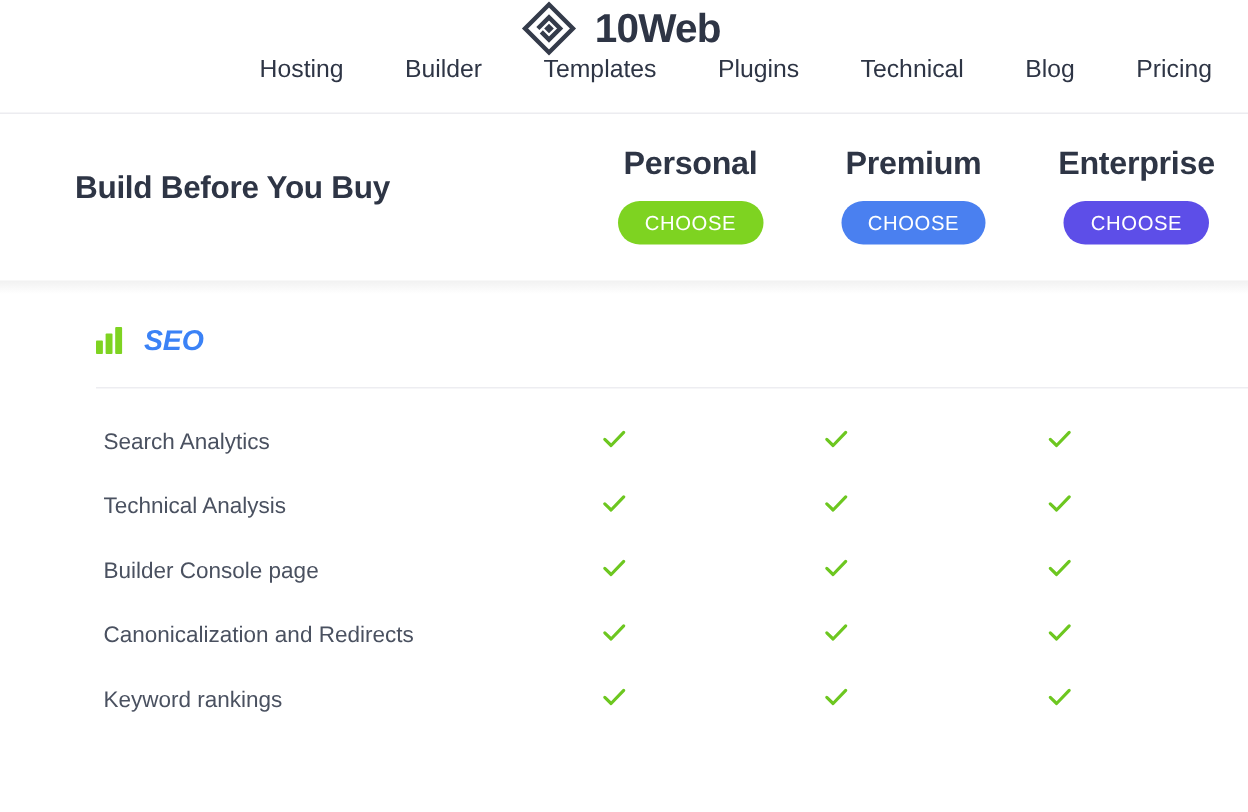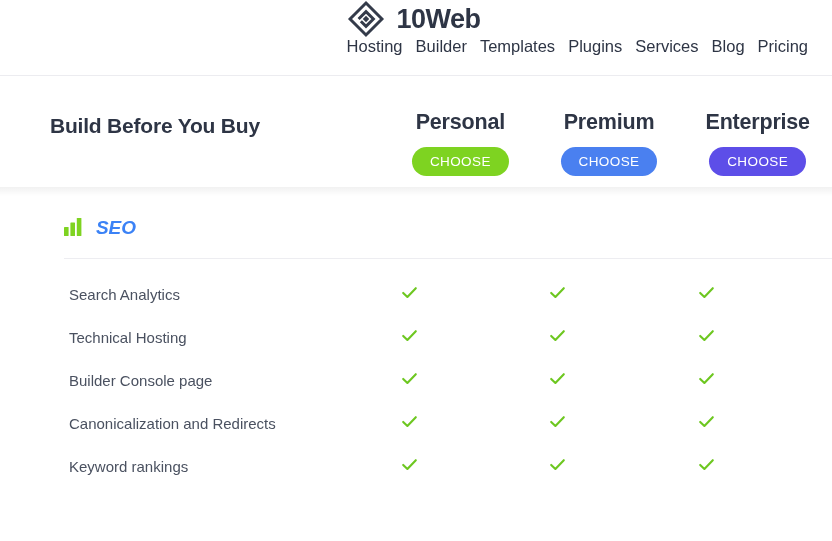--- a/index.html
+++ b/index.html
@@ -61,21 +61,21 @@
     font-weight: bold;
     letter-spacing: -0.5px;
     color: #2e3545;
     line-height: 1;
     white-space: nowrap;
   }
 
   .nav-links {
     display: flex;
     align-items: flex-start;
-    gap: 13px;
+    gap: 41px;
     margin-left: auto;
     list-style: none;
   }
 
   .nav-link {
     font-size: 16.5px;
     color: #2e3545;
     text-decoration: none;
     white-space: nowrap;
     cursor: pointer;
@@ -111,21 +111,21 @@
     font-size: 21px;
     font-weight: bold;
     color: #2e3545;
     letter-spacing: -0.2px;
     line-height: 1.2;
   }
 
   .plan-cols {
     position: absolute;
     left: 386px;
-    top: 13px;
+    top: 0;
     width: 446px;
     height: 110px;
     display: flex;
   }
 
   .plan-col {
     flex: 1 1 0;
     display: flex;
     flex-direction: column;
     align-items: center;
@@ -246,21 +246,21 @@
         <rect x="17.6" y="17.6" width="4.8" height="4.8" fill="#343b4a" transform="rotate(45 20 20)"></rect>
       </svg>
       <span class="brand-name">10Web</span>
     </a>
 
     <ul class="nav-links">
       <li><a class="nav-link">Hosting</a></li>
       <li><a class="nav-link">Builder</a></li>
       <li><a class="nav-link">Templates</a></li>
       <li><a class="nav-link">Plugins</a></li>
-      <li><a class="nav-link">Services</a></li>
+      <li><a class="nav-link">Technical</a></li>
       <li><a class="nav-link">Blog</a></li>
       <li><a class="nav-link">Pricing</a></li>
     </ul>
   </nav>
 
   <div class="plan-header">
 
     <div class="plan-header-title">Build Before You Buy</div>
 
     <div class="plan-cols">
@@ -315,21 +315,21 @@
                 </svg></span></td>
           <td><span class="tick"><svg viewBox="0 0 17 17" width="17" height="17" style="display:block">
                   <path d="M2.2 8.9 L6.4 13.0 L14.8 4.2" fill="none" stroke="#6dc720" stroke-width="2.1" stroke-linecap="round" stroke-linejoin="round"></path>
                 </svg></span></td>
           <td><span class="tick"><svg viewBox="0 0 17 17" width="17" height="17" style="display:block">
                   <path d="M2.2 8.9 L6.4 13.0 L14.8 4.2" fill="none" stroke="#6dc720" stroke-width="2.1" stroke-linecap="round" stroke-linejoin="round"></path>
                 </svg></span></td>
         </tr>
 
         <tr>
-          <td class="feature-name">Technical Hosting</td>
+          <td class="feature-name">Technical Analysis</td>
           <td><span class="tick"><svg viewBox="0 0 17 17" width="17" height="17" style="display:block">
                   <path d="M2.2 8.9 L6.4 13.0 L14.8 4.2" fill="none" stroke="#6dc720" stroke-width="2.1" stroke-linecap="round" stroke-linejoin="round"></path>
                 </svg></span></td>
           <td><span class="tick"><svg viewBox="0 0 17 17" width="17" height="17" style="display:block">
                   <path d="M2.2 8.9 L6.4 13.0 L14.8 4.2" fill="none" stroke="#6dc720" stroke-width="2.1" stroke-linecap="round" stroke-linejoin="round"></path>
                 </svg></span></td>
           <td><span class="tick"><svg viewBox="0 0 17 17" width="17" height="17" style="display:block">
                   <path d="M2.2 8.9 L6.4 13.0 L14.8 4.2" fill="none" stroke="#6dc720" stroke-width="2.1" stroke-linecap="round" stroke-linejoin="round"></path>
                 </svg></span></td>
         </tr>

